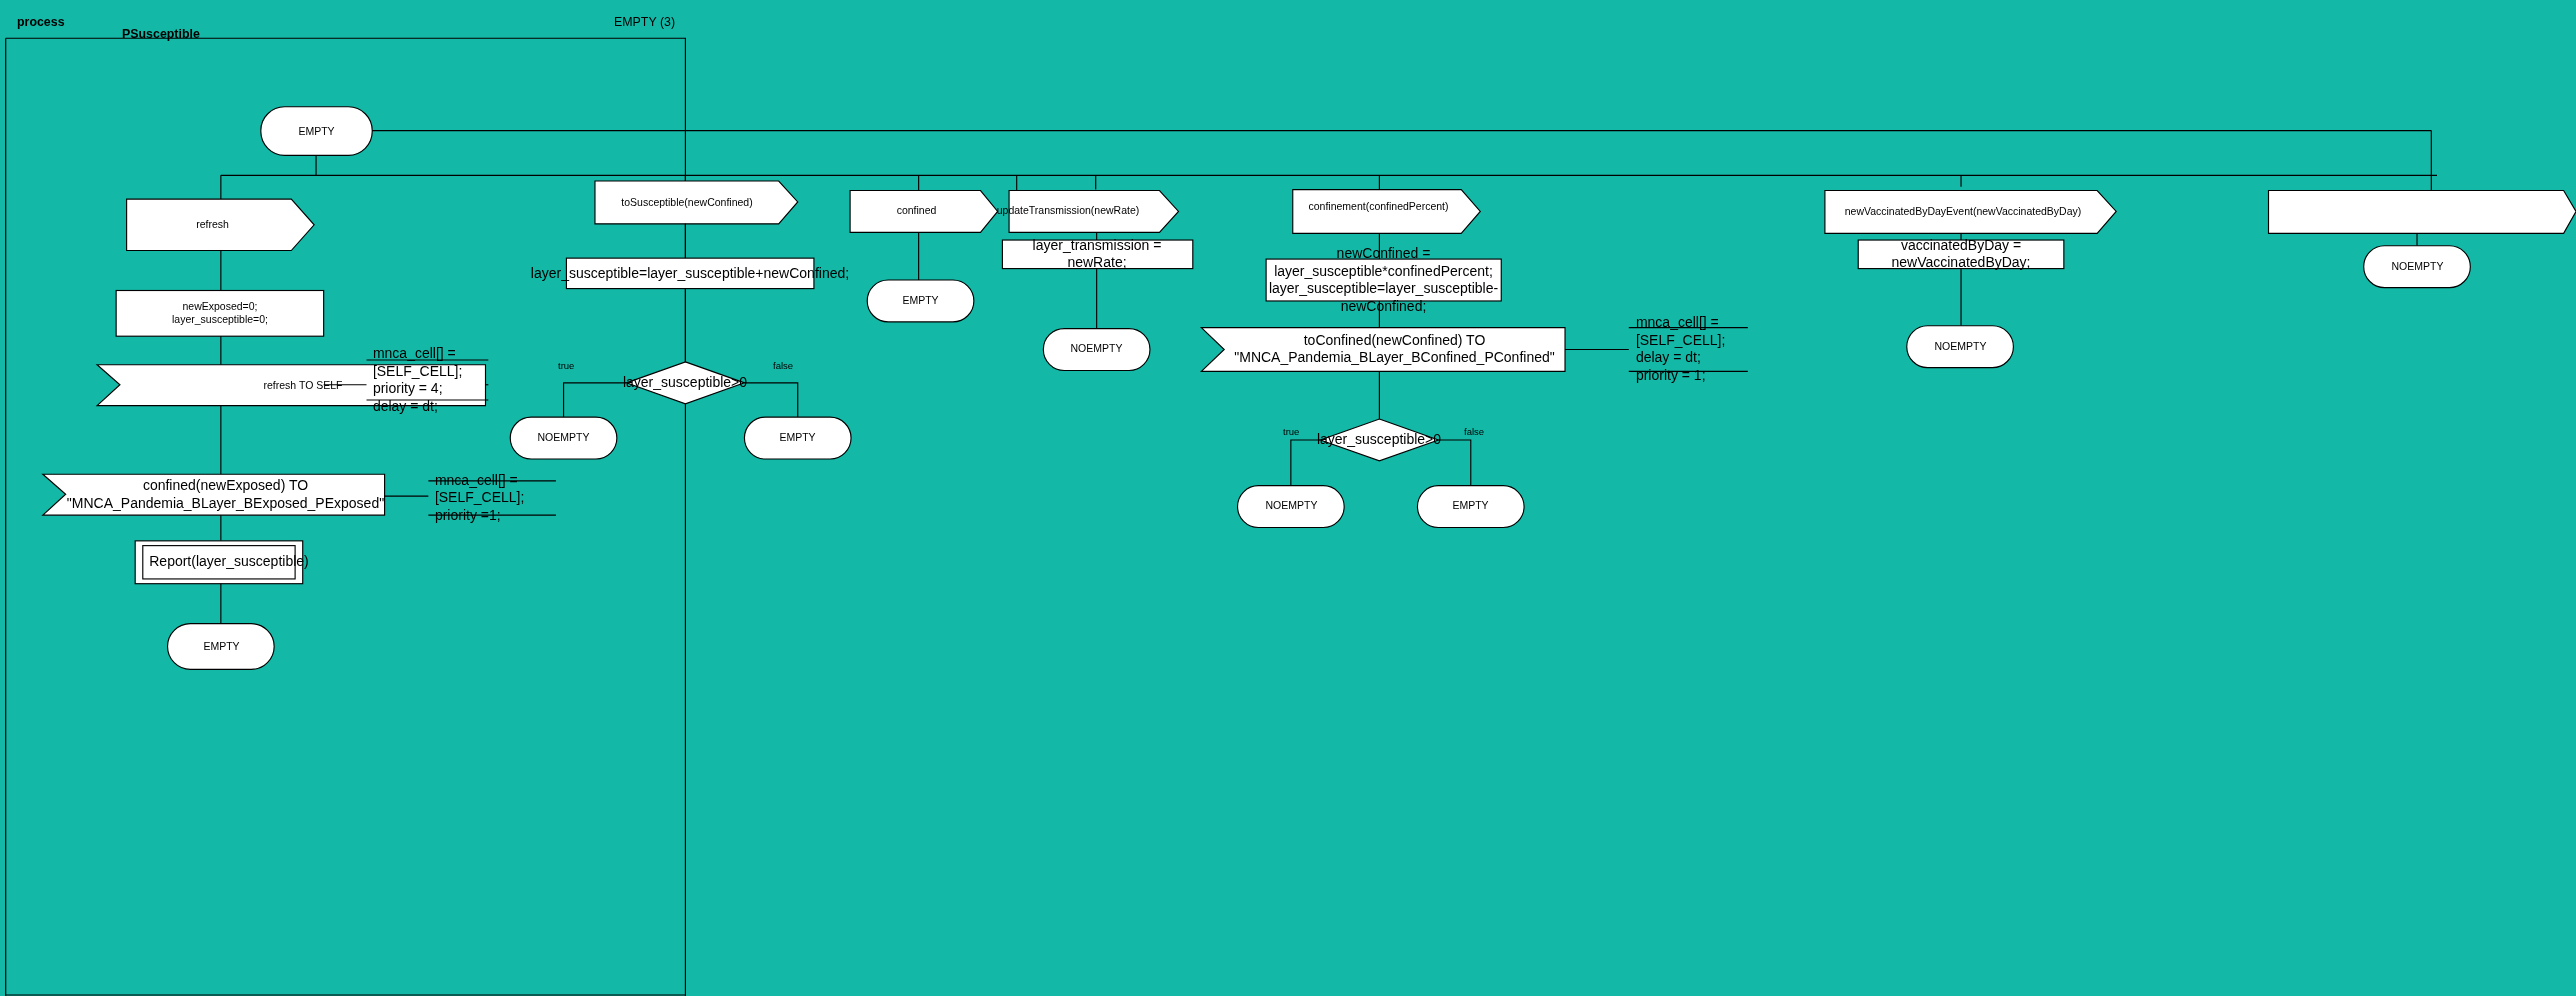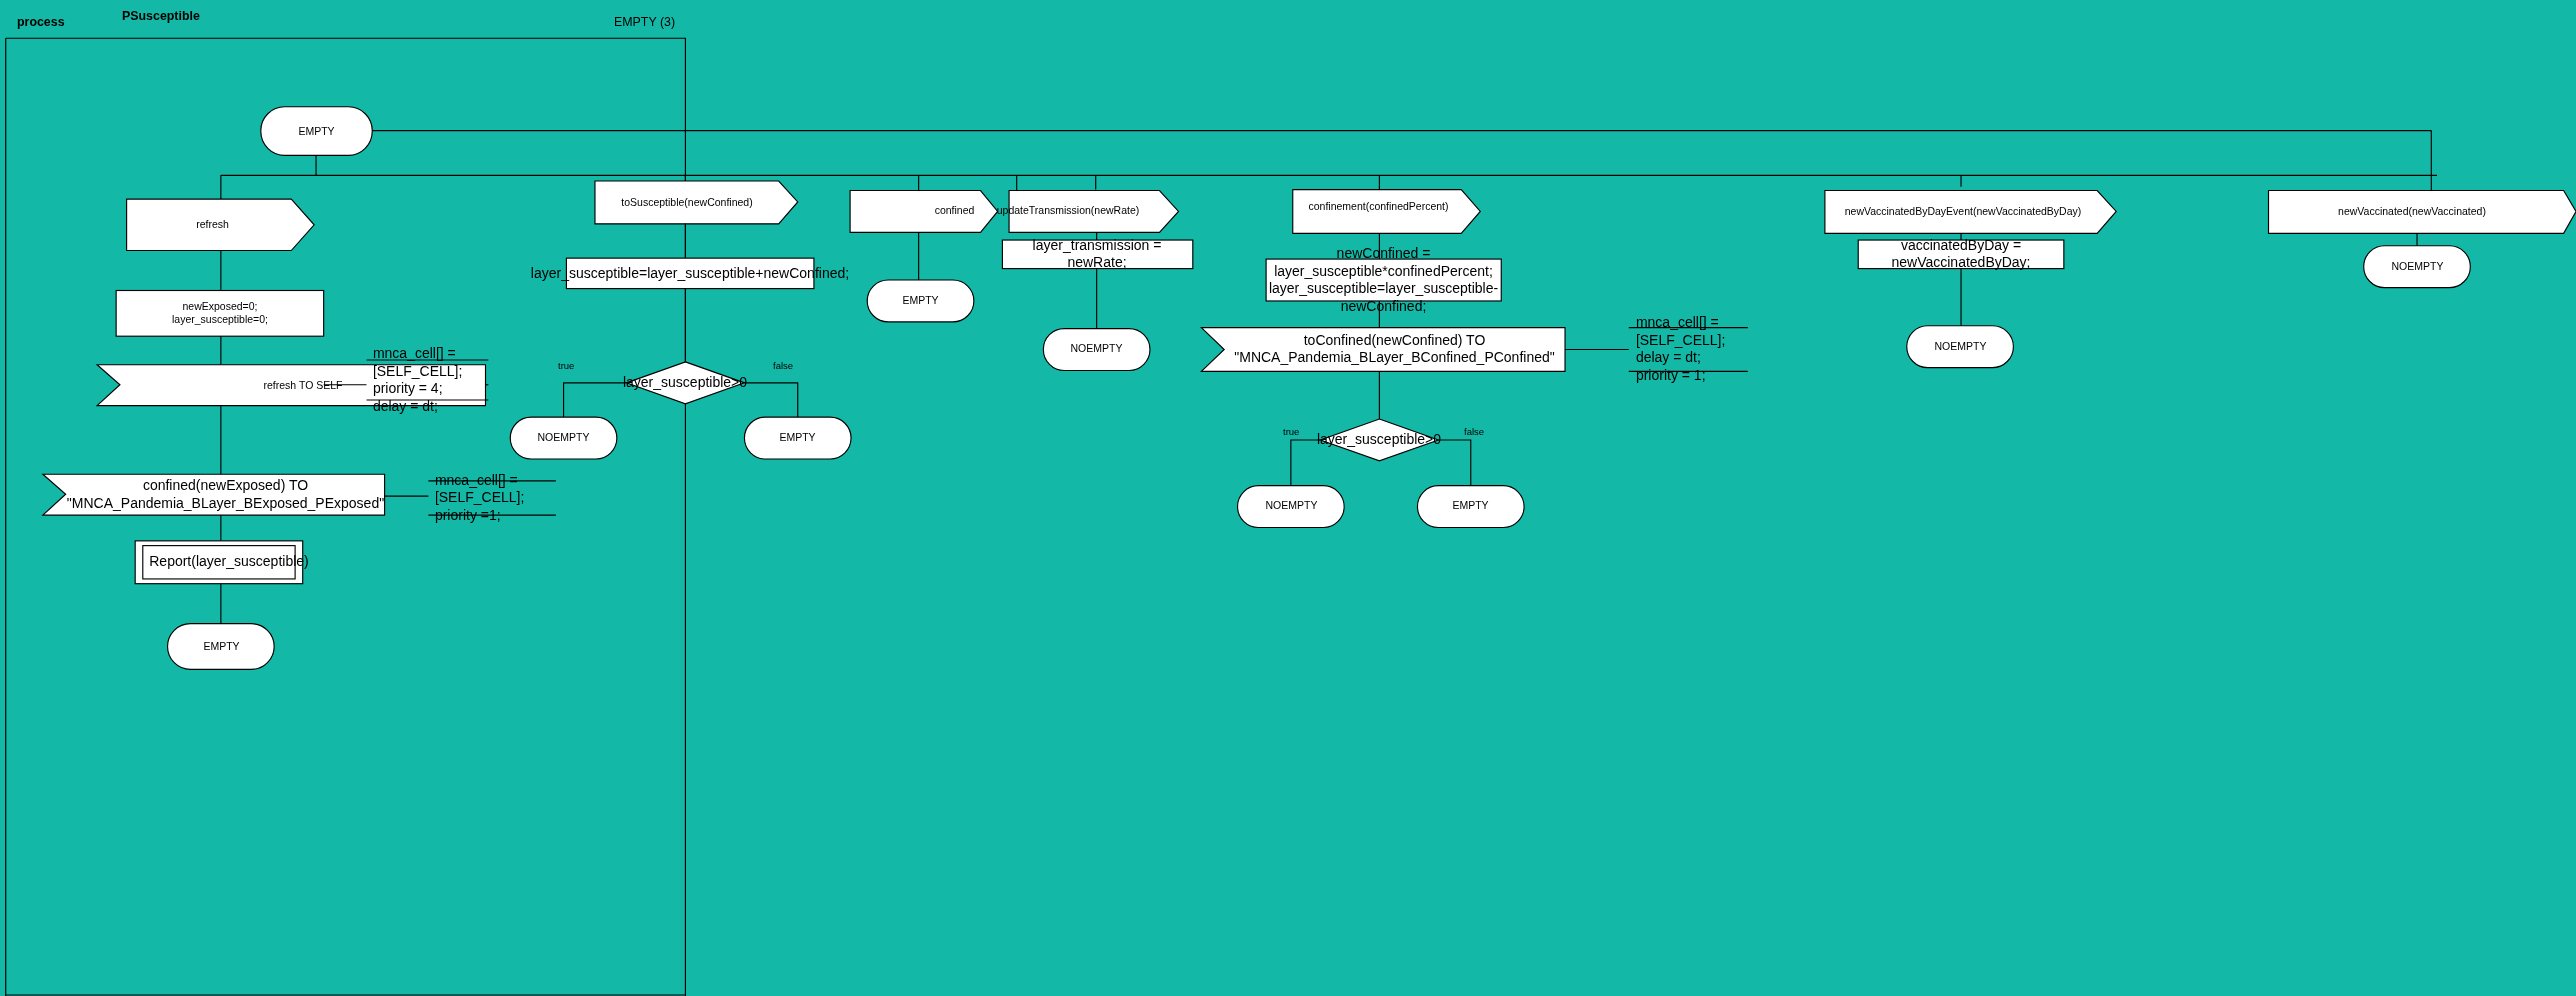--- a/index.html
+++ b/index.html
@@ -26,21 +26,21 @@
     pointer-events: none;
   }
   
   .hdr-label {
     position: absolute;
     font-size: 12.4px;
     font-weight: bold;
     white-space: nowrap;
   }
   .hdr-proc { left: 17px; top: 15.2px; }
-  .hdr-name { left: 84px; top: 9px; padding-left: 38px; }
+  .hdr-name { left: 84px; top: 27px; padding-left: 38px; }
   .hdr-state { left: 614px; top: 15.2px; font-weight: normal; }
   
   .label-plain {
     position: absolute;
     font-size: 9.5px;
     color: #000;
     white-space: nowrap;
   }
   .shape-text {
     position: absolute;
@@ -197,21 +197,21 @@
   <div class="shape-text" style="left:168px;top:624px;width:107px;height:46px;">EMPTY</div>
 
   <div class="shape-text" style="left:595px;top:181px;width:184px;height:43px;">toSusceptible(newConfined)</div>
   <div class="shape-text small" style="left:566px;top:258px;width:248px;height:30.5px;">layer_susceptible=layer_susceptible+newConfined;</div>
   <div class="shape-text small" style="left:626px;top:373px;width:118px;height:19px;">layer_susceptible&gt;0</div>
   <div class="label-plain" style="left:558px;top:360px;">true</div>
   <div class="label-plain" style="left:773px;top:360px;">false</div>
   <div class="shape-text" style="left:510px;top:417px;width:107px;height:42px;">NOEMPTY</div>
   <div class="shape-text" style="left:744px;top:417px;width:107px;height:42px;">EMPTY</div>
 
-  <div class="shape-text" style="left:850px;top:190px;width:133px;height:42px;padding-left:38px;">confined</div>
+  <div class="shape-text" style="left:850px;top:190px;width:133px;height:42px;">confined</div>
   <div class="shape-text" style="left:867px;top:280px;width:107px;height:42px;">EMPTY</div>
 
   <div class="shape-text" style="left:992px;top:190px;width:152px;height:42px;">updateTransmission(newRate)</div>
   <div class="shape-text small" style="left:1002px;top:240px;width:190px;height:28.6px;">layer_transmission = newRate;</div>
   <div class="shape-text" style="left:1043px;top:328px;width:107px;height:42px;">NOEMPTY</div>
 
   <div class="shape-text" style="left:1293px;top:189px;width:171px;height:36px;">confinement(confinedPercent)</div>
   <div class="shape-text small" style="left:1266px;top:259px;width:235px;height:42px;">newConfined = layer_susceptible*confinedPercent;
 layer_susceptible=layer_susceptible-newConfined;</div>
   <div class="shape-text small" style="left:1224px;top:327px;width:341px;height:44px;">toConfined(newConfined) TO "MNCA_Pandemia_BLayer_BConfined_PConfined"</div>
@@ -221,17 +221,16 @@
   <div class="shape-text small" style="left:1320px;top:430px;width:118px;height:19px;">layer_susceptible&gt;0</div>
   <div class="label-plain" style="left:1283px;top:426px;">true</div>
   <div class="label-plain" style="left:1464px;top:426px;">false</div>
   <div class="shape-text" style="left:1238px;top:485px;width:107px;height:42px;">NOEMPTY</div>
   <div class="shape-text" style="left:1417px;top:485px;width:107px;height:42px;">EMPTY</div>
 
   <div class="shape-text" style="left:1825px;top:190px;width:276px;height:43px;">newVaccinatedByDayEvent(newVaccinatedByDay)</div>
   <div class="shape-text small" style="left:1858px;top:240px;width:206px;height:28.6px;">vaccinatedByDay = newVaccinatedByDay;</div>
   <div class="shape-text" style="left:1907px;top:326px;width:107px;height:42px;">NOEMPTY</div>
 
-  <div class="shape-text" style="left:2269px;top:190px;width:286px;height:43px;">newVaccinated(newVaccinated)</div>
   <div class="shape-text" style="left:2364px;top:246px;width:107px;height:42px;">NOEMPTY</div>
 
 </div>
 
 
 </body></html>

